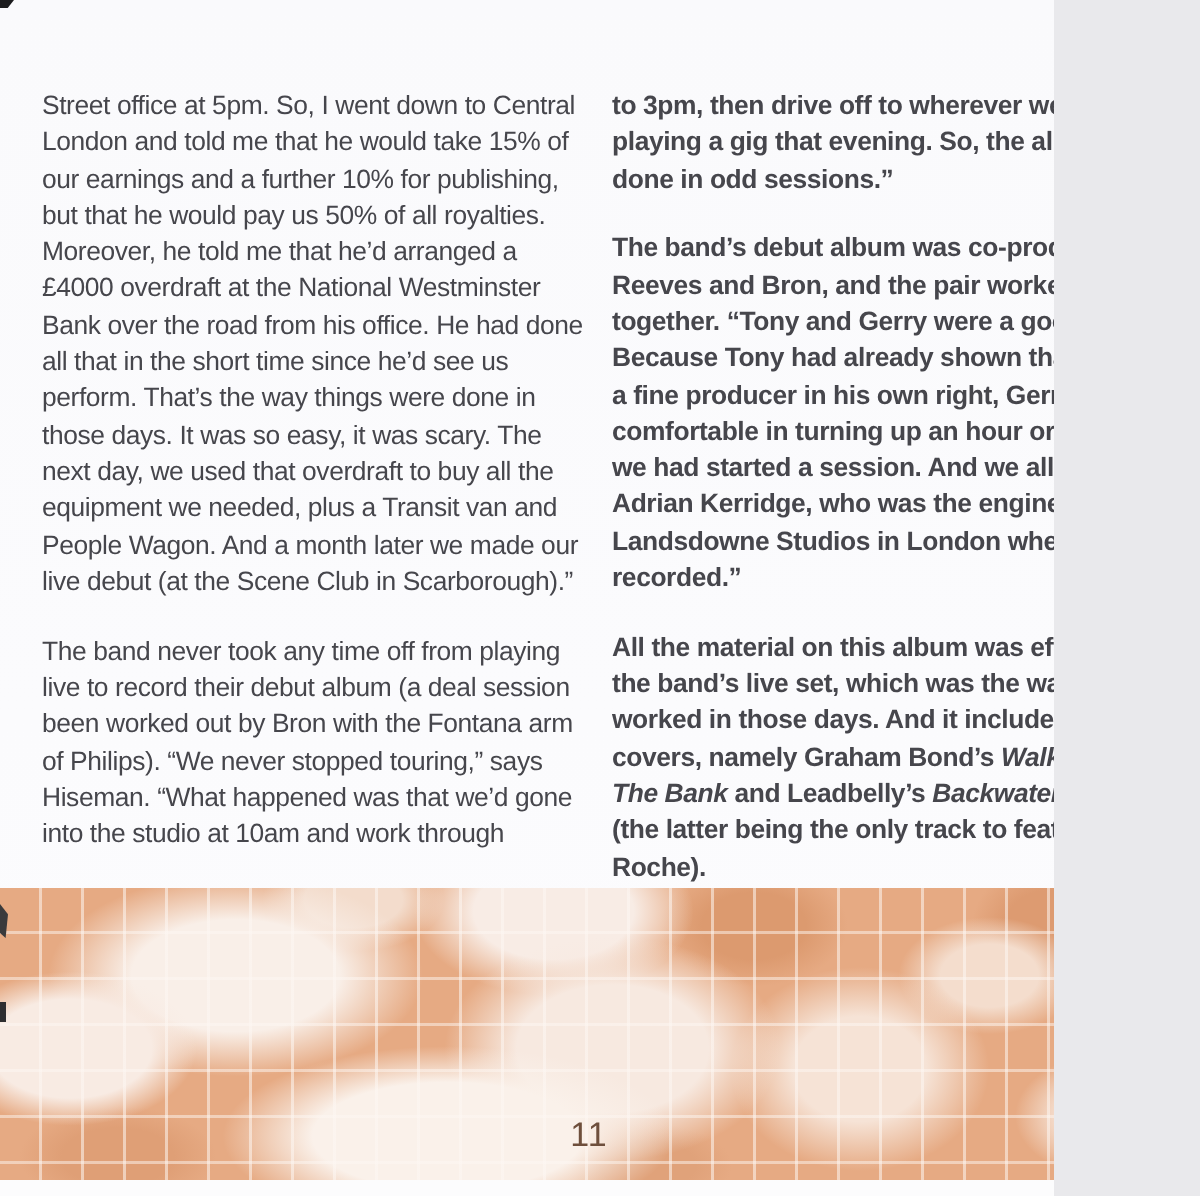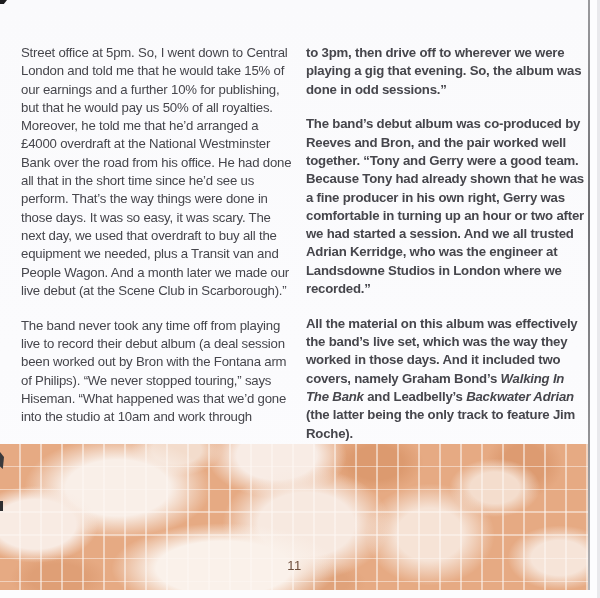--- a/index.html
+++ b/index.html
@@ -3,21 +3,21 @@
 <meta charset="utf-8">
 <style>
   html, body { margin: 0; padding: 0; }
   body {
     width: 600px; height: 598px;
     font-family: "Liberation Sans", "DejaVu Sans", sans-serif;
     background: #e9e9ec;
   }
   .page {
     position: relative;
-    width: 597px; height: 598px;
+    width: 527px; height: 598px;
     overflow: hidden;
     background: linear-gradient(180deg, #fafafc 0%, #fbfbfd 60%, #fcfcfe 100%);
   }
   
   .column {
     position: absolute;
     top: 44px;
     color: #46464c;
     font-size: 13.2px;
     line-height: 18.3px;
@@ -53,21 +53,21 @@
       radial-gradient(ellipse 70px 36px  at 10% 92%, #df9f76 0%, #df9f76 40%, rgba(223,159,118,0) 70%),
       radial-gradient(ellipse 55px 48px  at 89% 14%, #dd9b71 0%, #dd9b71 40%, rgba(221,155,113,0) 70%),
       radial-gradient(ellipse 60px 30px  at 55% 95%, #e0a27a 0%, #e0a27a 40%, rgba(224,162,122,0) 70%);
   }
   .page-number {
     position: absolute;
     left: 0; right: 0;
     top: 114px;
     text-align: center;
     color: #6e4f3c;
-    font-size: 13px;
+    font-size: 17px;
     letter-spacing: 0.5px;
   }
   
   .bottom-strip {
     position: absolute; left: 0; top: 590px; width: 600px; height: 8px;
     background: #fcfcfd;
   }
   .scan-strip-right {
     position: absolute; left: 590px; top: 0; width: 10px; height: 598px;
     background: #fdfdfe;

